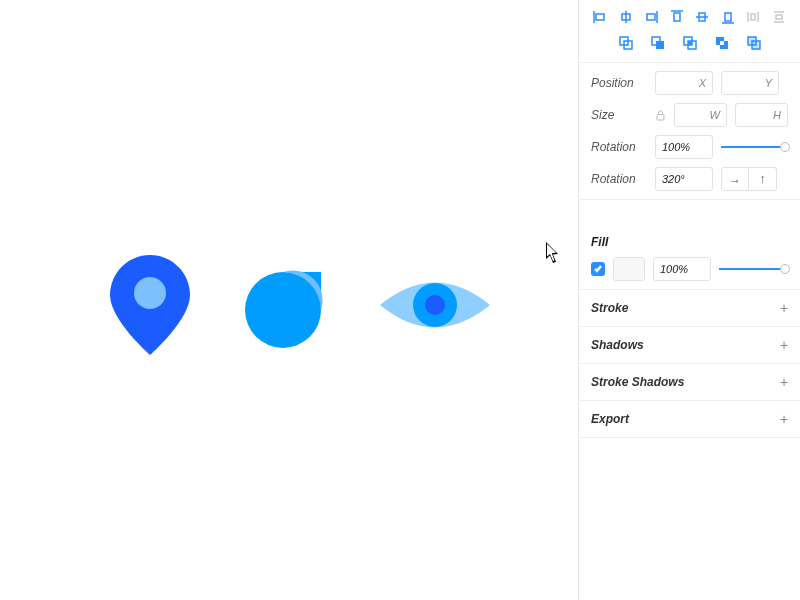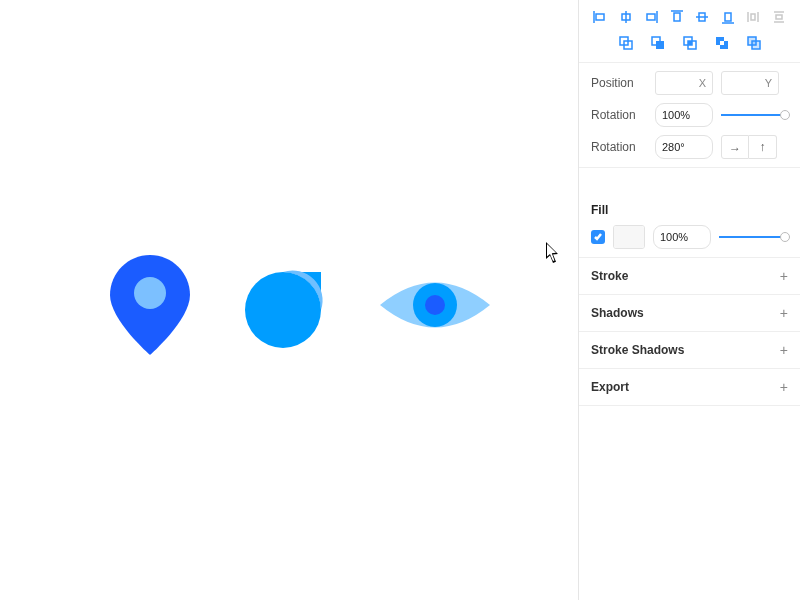--- a/index.html
+++ b/index.html
@@ -1,33 +1,33 @@
 <!DOCTYPE html>
 <html><head>
 <meta charset="utf-8">
 <style>
   * { box-sizing: border-box; margin: 0; padding: 0; font-family: -apple-system, BlinkMacSystemFont, "Segoe UI", Helvetica, Arial, sans-serif; }
   html, body { width: 800px; height: 600px; overflow: hidden; background: #fff; }
   .app { display: flex; width: 100%; height: 100%; }
   .canvas { flex: 1; position: relative; background: #fff; }
-  .inspector { width: 222px; border-left: 1px solid #e5e5e5; display: flex; flex-direction: column; font-size: 12px; color: #333; }
+  .inspector { width: 222px; border-left: 1px solid #e5e5e5; display: flex; flex-direction: column; font-size: 12px; color: #333; font-style: italic; }
   
   .align-row { display: flex; justify-content: space-between; align-items: center; padding: 8px 12px 4px; }
   .align-row2 { display: flex; justify-content: center; gap: 14px; padding: 4px 12px 10px; border-bottom: 1px solid #eee; }
   .ico-btn { width: 18px; height: 18px; display: flex; align-items: center; justify-content: center; cursor: pointer; color: #2b8fff; }
   .ico-btn.disabled { color: #c9c9c9; cursor: default; }
   .ico-btn svg { width: 16px; height: 16px; }
   
   .section { padding: 8px 12px; border-bottom: 1px solid #eee; }
   .prow { display: flex; align-items: center; gap: 8px; margin-bottom: 8px; }
   .prow:last-child { margin-bottom: 0; }
   .plabel { width: 56px; color: #555; flex-shrink: 0; }
   .field { height: 24px; border: 1px solid #e2e2e2; border-radius: 3px; background: #fff; display: flex; align-items: center; padding: 0 6px; color: #888; font-size: 11px; }
   .field.small { width: 58px; justify-content: flex-end; }
-  .field.val { color: #222; justify-content: flex-start; border-radius: 9px; }
+  .field.val { color: #222; justify-content: flex-start; }
   .field.swatch { width: 32px; padding:0; }
   .swatch-inner { width: 100%; height: 100%; border-radius: 2px; background: #f7f7f7; }
   .lock { width:12px; color:#bbb; display:flex; align-items:center; justify-content:center; }
   .slider { flex:1; height: 24px; display:flex; align-items:center; position:relative; }
   .slider .track { height:2px; width:100%; background:#2b8fff; position:relative; }
   .slider .knob { width:10px; height:10px; border-radius:50%; background:#fff; border:1px solid #bbb; position:absolute; top:50%; transform:translate(-50%,-50%); }
   .arrow-group { display:flex; gap:0; }
   .arrow-btn { width:28px; height:24px; border:1px solid #e2e2e2; display:flex; align-items:center; justify-content:center; font-size:12px; color:#555; cursor:pointer; }
   .arrow-btn:first-child { border-radius:3px 0 0 3px; }
   .arrow-btn:last-child { border-radius:0 3px 3px 0; border-left:none; }
@@ -158,33 +158,48 @@
       <div class="prow">
         <span class="plabel">Position</span>
         <div class="field small">
             <span>X</span>
           </div>
         <div class="field small">
             <span>Y</span>
           </div>
       </div>
       <div class="prow">
+        <span class="plabel">Size</span>
+        <span class="lock">
+          <svg width="9" height="11" viewBox="0 0 9 11">
+              <rect x="1" y="4.5" width="7" height="5.5" rx="1" stroke="currentColor" fill="none"></rect>
+              <path d="M2.5 4.5V3a2 2 0 0 1 4 0v1.5" stroke="currentColor" fill="none"></path>
+            </svg>
+        </span>
+        <div class="field small">
+            <span>W</span>
+          </div>
+        <div class="field small">
+            <span>H</span>
+          </div>
+      </div>
+      <div class="prow">
         <span class="plabel">Rotation</span>
         <div class="field small val">
             <span>100%</span>
           </div>
         <div class="slider">
           <div class="track"></div>
             <div class="knob" style="left:96%"></div>
         </div>
       </div>
       <div class="prow">
         <span class="plabel">Rotation</span>
         <div class="field small val">
-            <span>280°</span>
+            <span>320°</span>
           </div>
         <div class="arrow-group">
           <div class="arrow-btn">→</div>
           <div class="arrow-btn">↑</div>
         </div>
       </div>
     </div>
 
     <div class="section">
       <div class="prow">

